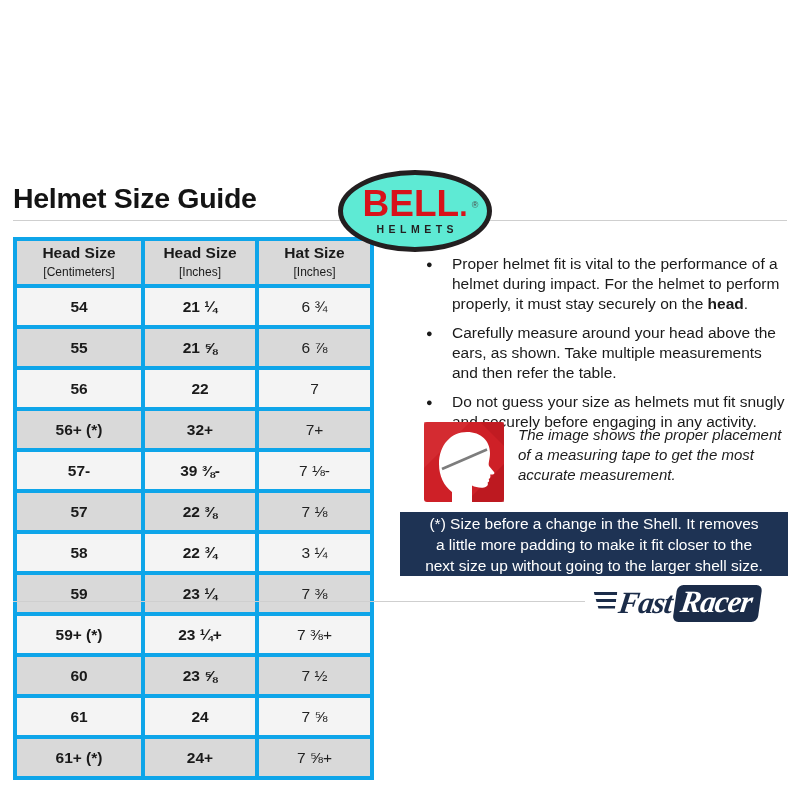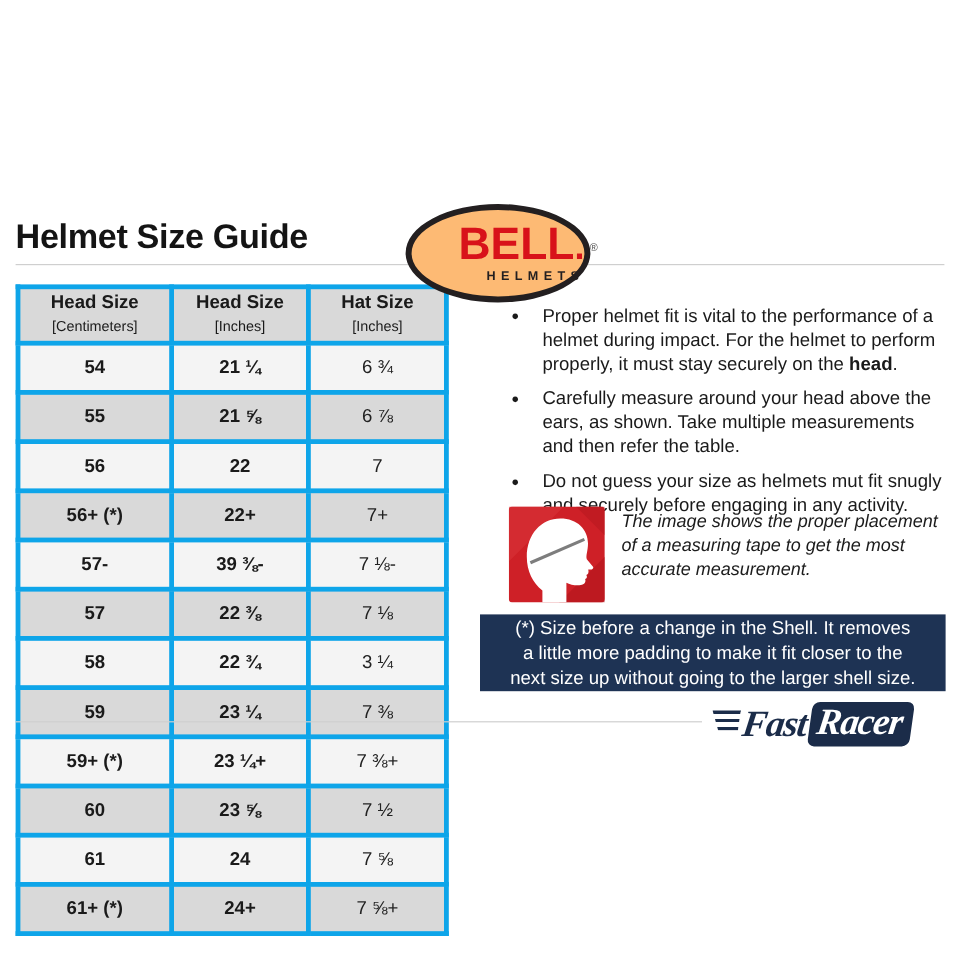--- a/index.html
+++ b/index.html
@@ -10,23 +10,23 @@
   *{margin:0;padding:0;box-sizing:border-box;}
   body{background:#fff;font-family:"Liberation Sans",sans-serif;color:var(--text);}
   .canvas{position:relative;width:800px;height:800px;background:#fff;overflow:hidden;}
 
   .page-title{position:absolute;left:13px;top:182px;font-size:28.5px;font-weight:700;letter-spacing:-0.3px;color:#141414;}
   .divider{position:absolute;height:1px;background:var(--divider);}
   .divider-top{left:13px;top:220px;width:774px;}
   .divider-bottom{left:13px;top:601px;width:572px;}
 
   
-  .bell{position:absolute;left:338px;top:170px;width:154px;height:82px;background:#fdba74;
+  .bell{position:absolute;left:338px;top:170px;width:154px;height:82px;background:#5eead4;
         border:5px solid #231f20;border-radius:50%;display:flex;flex-direction:column;
-        align-items:flex-end;justify-content:center;z-index:3;}
+        align-items:center;justify-content:center;z-index:3;}
   .bell-word{font-size:37px;font-weight:800;color:var(--bell-red);line-height:34px;letter-spacing:0;
              transform:scaleY(1.02);position:relative;}
   .bell-period{font-size:30px;}
   .bell-reg{position:absolute;right:-11px;bottom:1px;font-size:9px;color:#4a4a4a;font-weight:400;}
   .bell-sub{font-size:10.5px;font-weight:700;letter-spacing:4.5px;color:#231f20;margin-top:0px;text-indent:4.5px;}
 
   
   .size-table{position:absolute;left:13px;top:237px;width:357px;border-collapse:collapse;table-layout:fixed;}
   .size-table th,.size-table td{border:4px solid #0ea5e9;text-align:center;vertical-align:middle;}
   .size-table col:nth-child(1){width:128px;}
@@ -114,21 +114,21 @@
           <td>21 ⅝</td>
           <td>6 ⅞</td>
         </tr>
         <tr class="light">
           <td>56</td>
           <td>22</td>
           <td>7</td>
         </tr>
         <tr class="dark">
           <td>56+ (*)</td>
-          <td>22+</td>
+          <td>32+</td>
           <td>7+</td>
         </tr>
         <tr class="light">
           <td>57-</td>
           <td>39 ⅜-</td>
           <td>7 ⅛-</td>
         </tr>
         <tr class="dark">
           <td>57</td>
           <td>22 ⅜</td>

